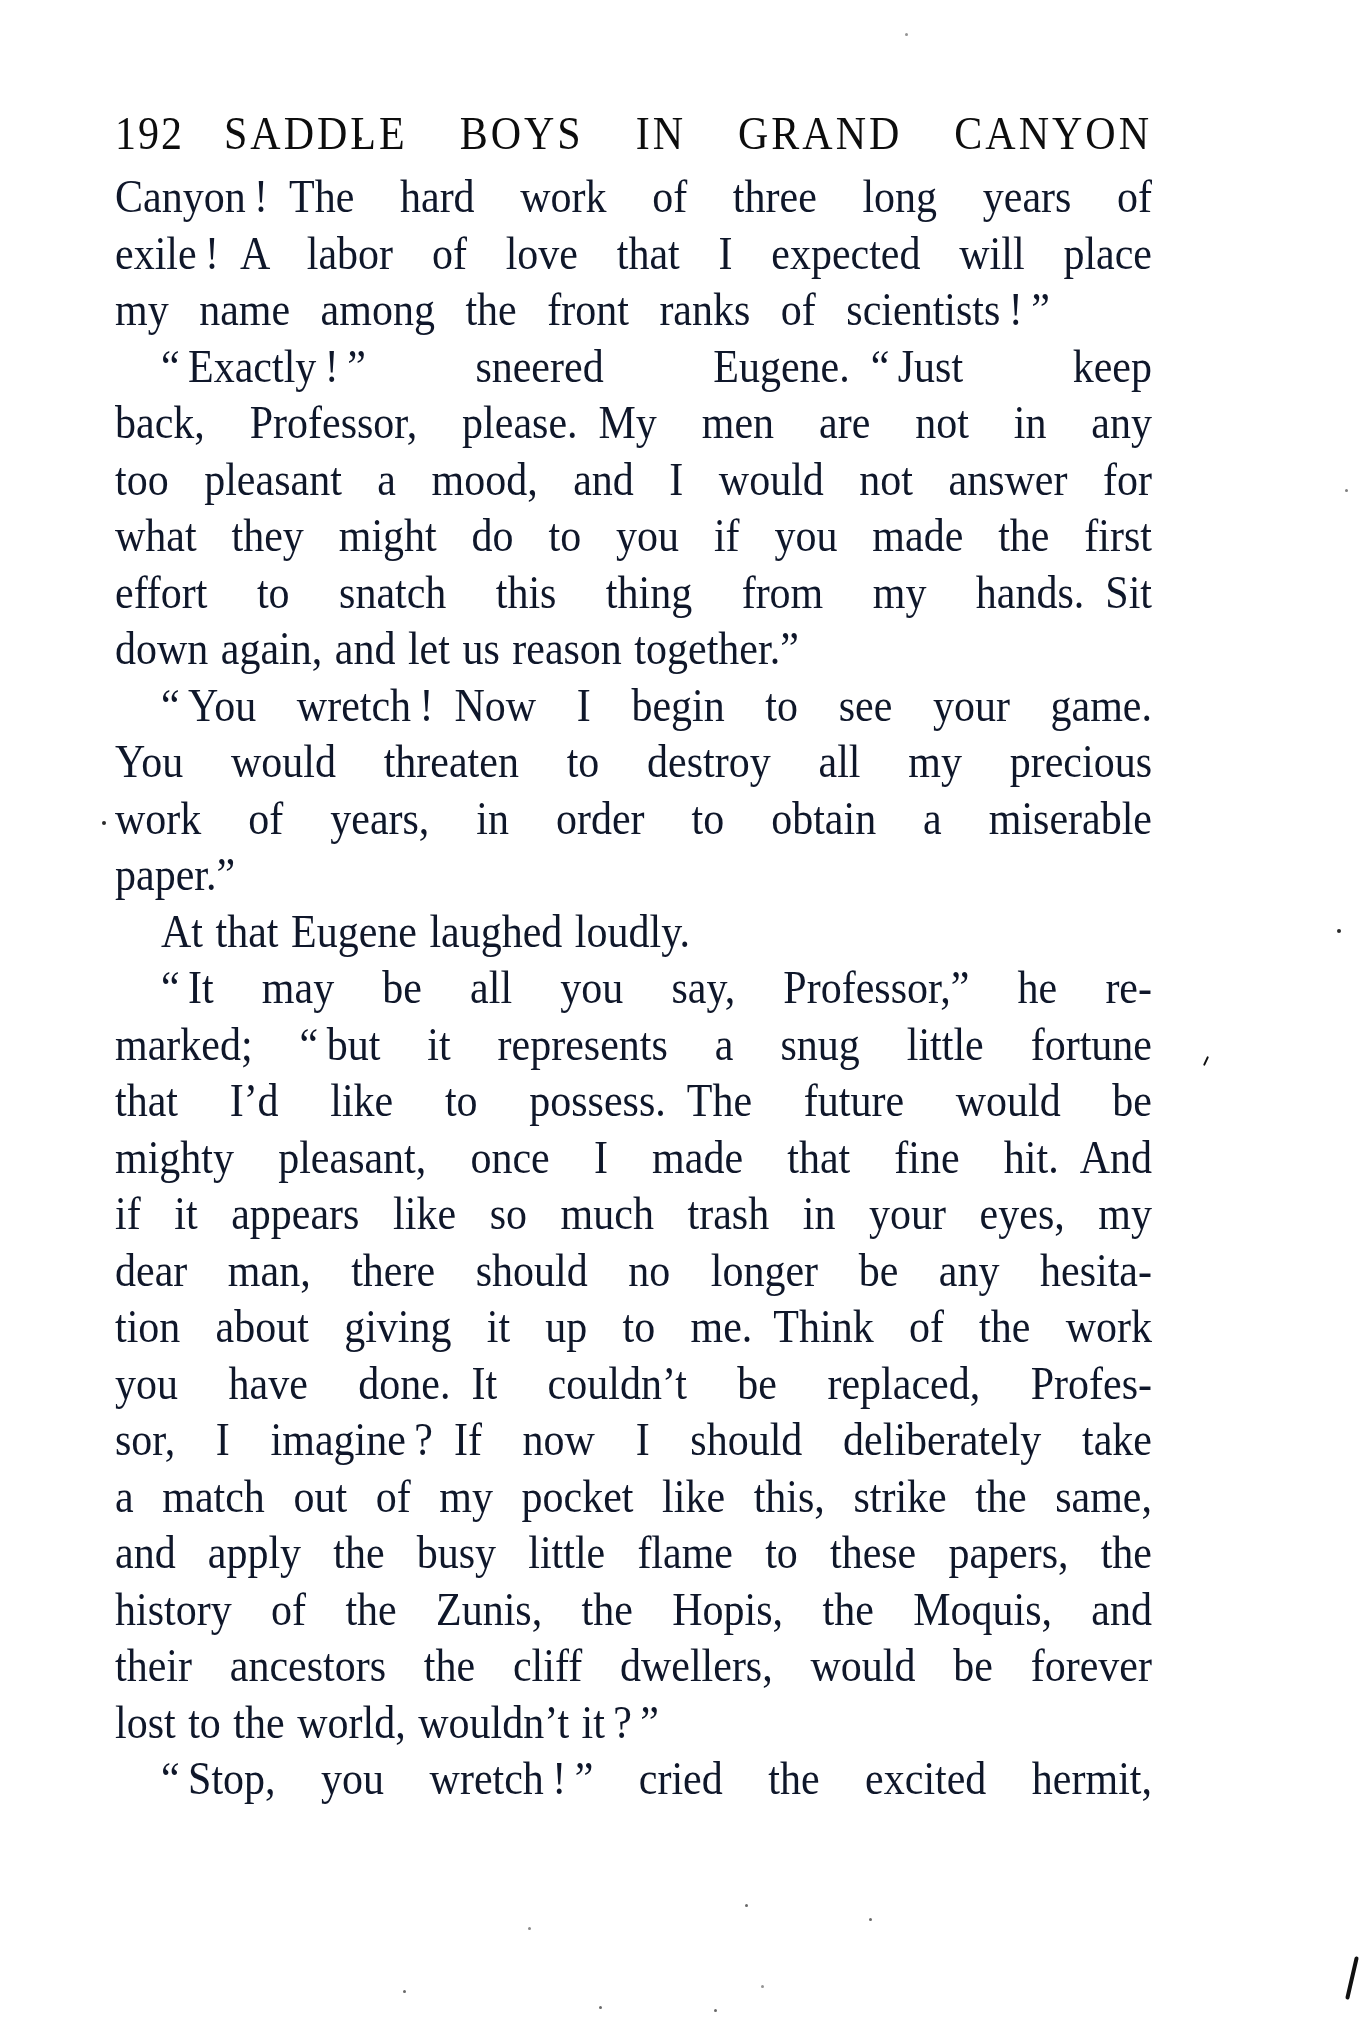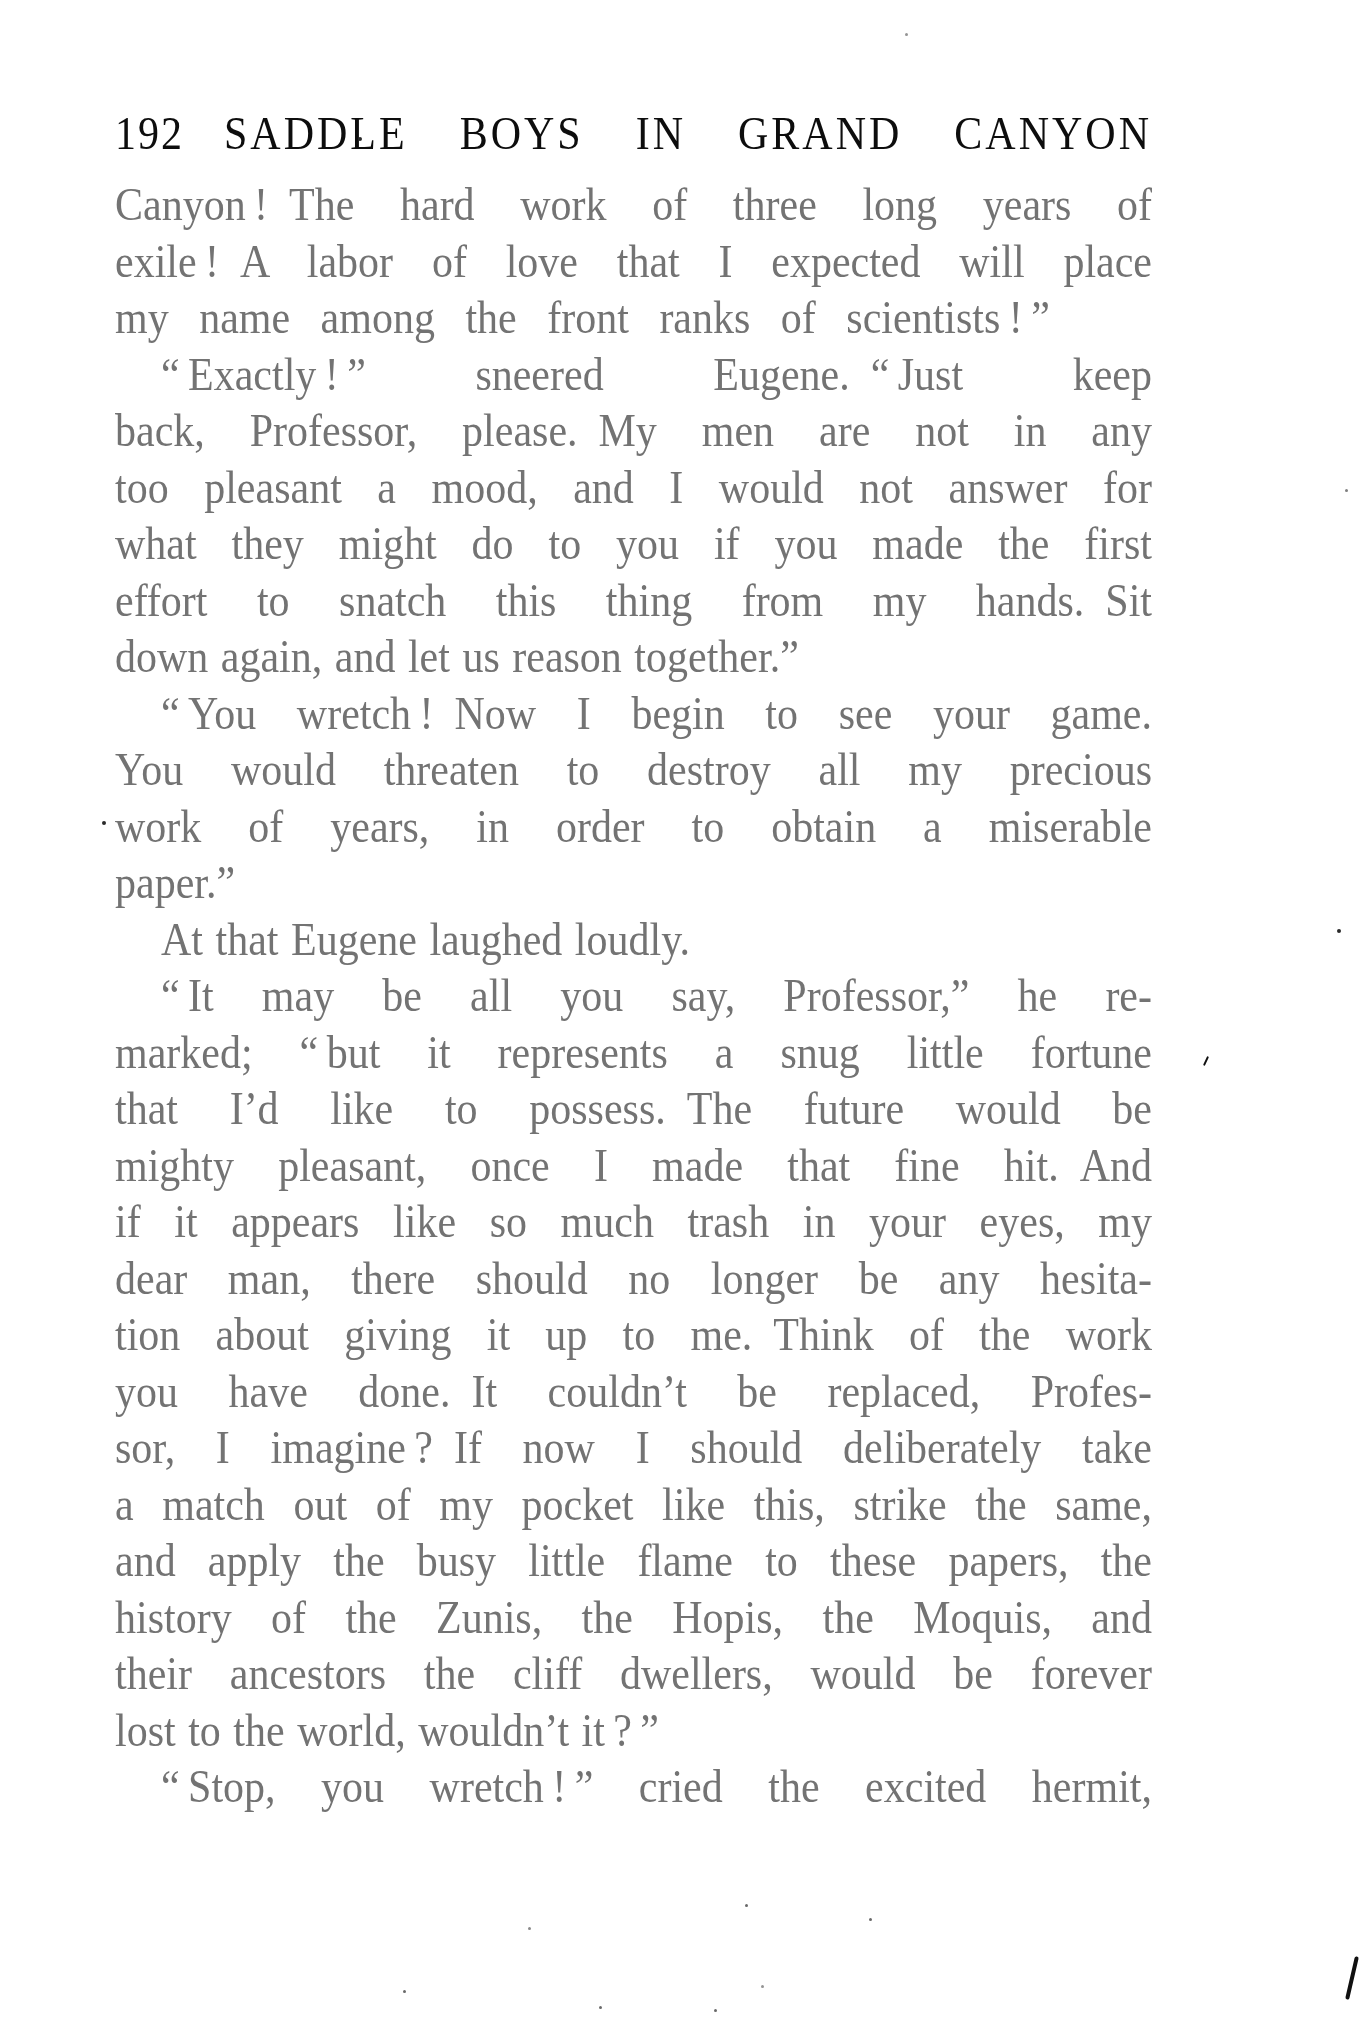--- a/index.html
+++ b/index.html
@@ -25,22 +25,22 @@
   }
   .header-title{
     flex:1 1 auto;
     letter-spacing:3px;
     text-align:justify;
     text-align-last:justify;
     word-spacing:6px;
   }
   
   .body-text{
-    position:absolute;left:115px;top:176px;width:1037px;
-    color:#737373;
+    position:absolute;left:115px;top:168px;width:1037px;
+    color:#0f172a;
   }
   .tline{
     height:56.5px;line-height:56.5px;font-size:42px;
     word-spacing:2px;
     transform:scaleY(1.12);transform-origin:0 50%;
     white-space:normal;
   }
   .tline.just{
     text-align:justify;
     text-align-last:justify;

